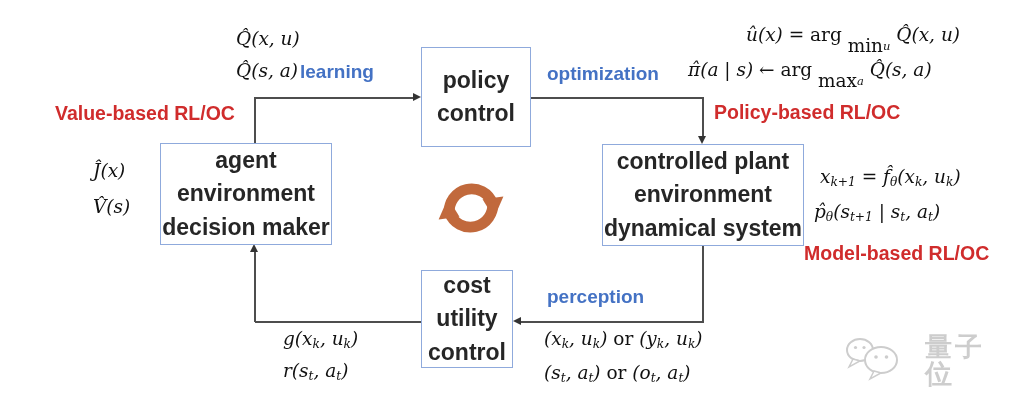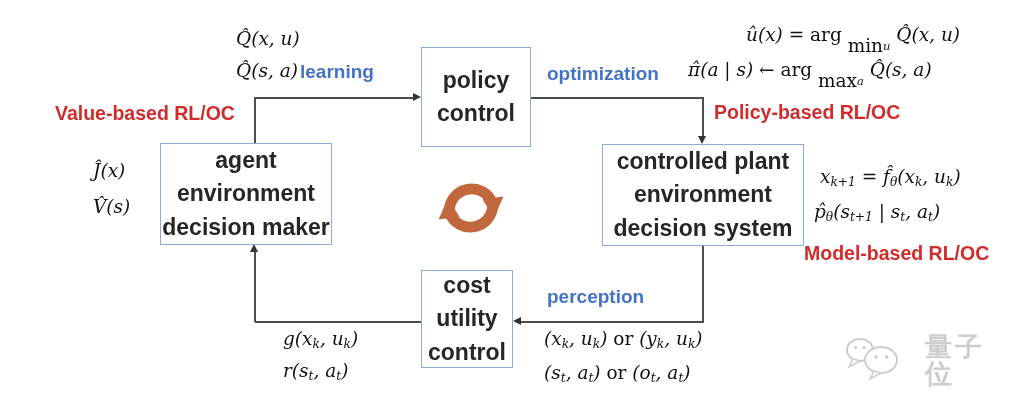--- a/index.html
+++ b/index.html
@@ -64,21 +64,21 @@
   <div class="line" style="left:254px;top:252px;width:1.5px;height:70px;"></div>
   <div class="arr up" style="left:250px;top:244px;"></div>
 
   <div class="box" id="box-policy">
     <div>policy</div>
     <div>control</div>
   </div>
   <div class="box" id="box-env">
     <div>controlled plant</div>
     <div>environment</div>
-    <div>decision system</div>
+    <div>dynamical system</div>
   </div>
   <div class="box" id="box-cost">
     <div>cost</div>
     <div>utility</div>
     <div>control</div>
   </div>
   <div class="box" id="box-agent">
     <div>agent</div>
     <div>environment</div>
     <div>decision maker</div>

